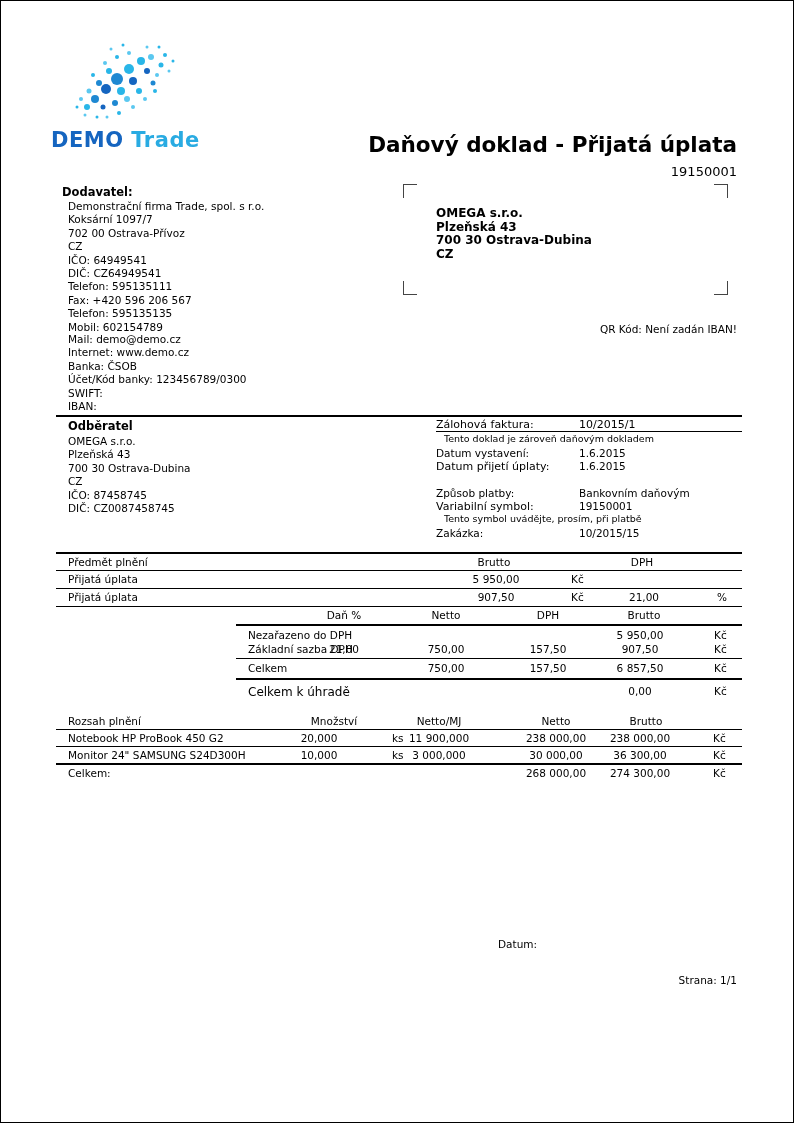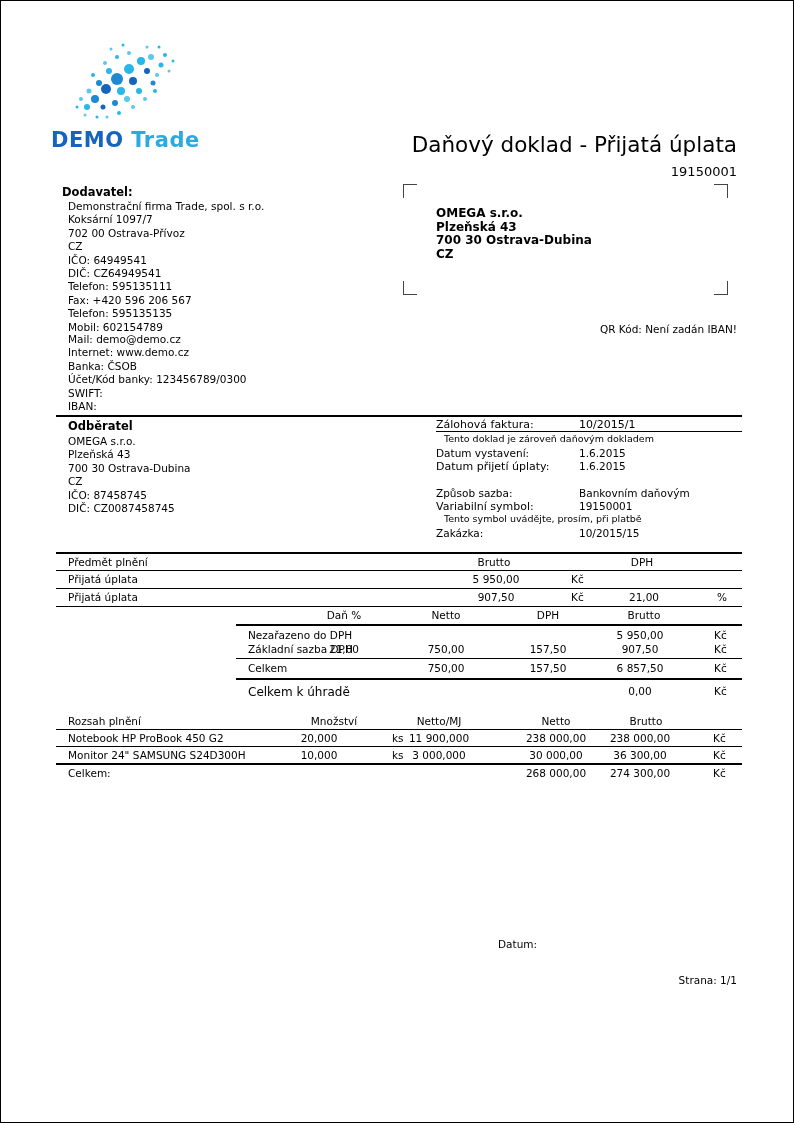--- a/index.html
+++ b/index.html
@@ -8,21 +8,21 @@
   .abs{position:absolute}
   .t{font-size:10.5px;line-height:13.4px;white-space:nowrap}
   .lbl{font-size:11.5px;font-weight:bold;white-space:nowrap}
   .row{position:absolute;left:0;right:0;height:14px;font-size:10.5px}
   .cell{position:absolute;top:0;white-space:nowrap}
   .num{position:absolute;top:0;width:130px;text-align:center;white-space:nowrap}
   .b{font-weight:normal}
   .ln{position:absolute;background:#000;height:1px}
   .ln2{position:absolute;background:#000;height:2px}
   .small{font-size:9.5px;white-space:nowrap}
-  .title{position:absolute;font-size:21.5px;font-weight:normal;white-space:nowrap}
+  .title{position:absolute;font-size:21.5px;font-weight:bold;white-space:nowrap}
   .docnum{position:absolute;font-size:13px;white-space:nowrap}
   .logo-text{position:absolute;left:50px;top:127px;font-size:21px;font-weight:bold;letter-spacing:.5px;white-space:nowrap}
   .logo-demo{color:#1565c0}
   .logo-trade{color:#29abe2}
   .addr{font-size:12px;font-weight:bold;line-height:13.6px;white-space:nowrap}
   .bracket{position:absolute;width:14px;height:14px}
   .br-tl{border-top:1px solid #444;border-left:1px solid #444}
   .br-tr{border-top:1px solid #444;border-right:1px solid #444}
   .br-bl{border-bottom:1px solid #444;border-left:1px solid #444}
   .br-br{border-bottom:1px solid #444;border-right:1px solid #444}
@@ -134,21 +134,21 @@
   <div class="abs small" style="left:443px;top:432px">Tento doklad je zároveň daňovým dokladem</div>
   <div class="row" style="top:446px">
     <span class="cell" style="left:435px">Datum vystavení:</span>
     <span class="cell" style="left:578px">1.6.2015</span>
   </div>
   <div class="row" style="top:459px">
     <span class="cell b" style="left:435px;font-size:11px">Datum přijetí úplaty:</span>
     <span class="cell" style="left:578px">1.6.2015</span>
   </div>
   <div class="row" style="top:486px">
-    <span class="cell" style="left:435px">Způsob sazba:</span>
+    <span class="cell" style="left:435px">Způsob platby:</span>
     <span class="cell" style="left:578px">Bankovním daňovým</span>
   </div>
   <div class="row" style="top:499px">
     <span class="cell b" style="left:435px;font-size:11px">Variabilní symbol:</span>
     <span class="cell" style="left:578px">19150001</span>
   </div>
   <div class="abs small" style="left:443px;top:512px">Tento symbol uvádějte, prosím, při platbě</div>
   <div class="row" style="top:526px">
     <span class="cell" style="left:435px">Zakázka:</span>
     <span class="cell" style="left:578px">10/2015/15</span>

